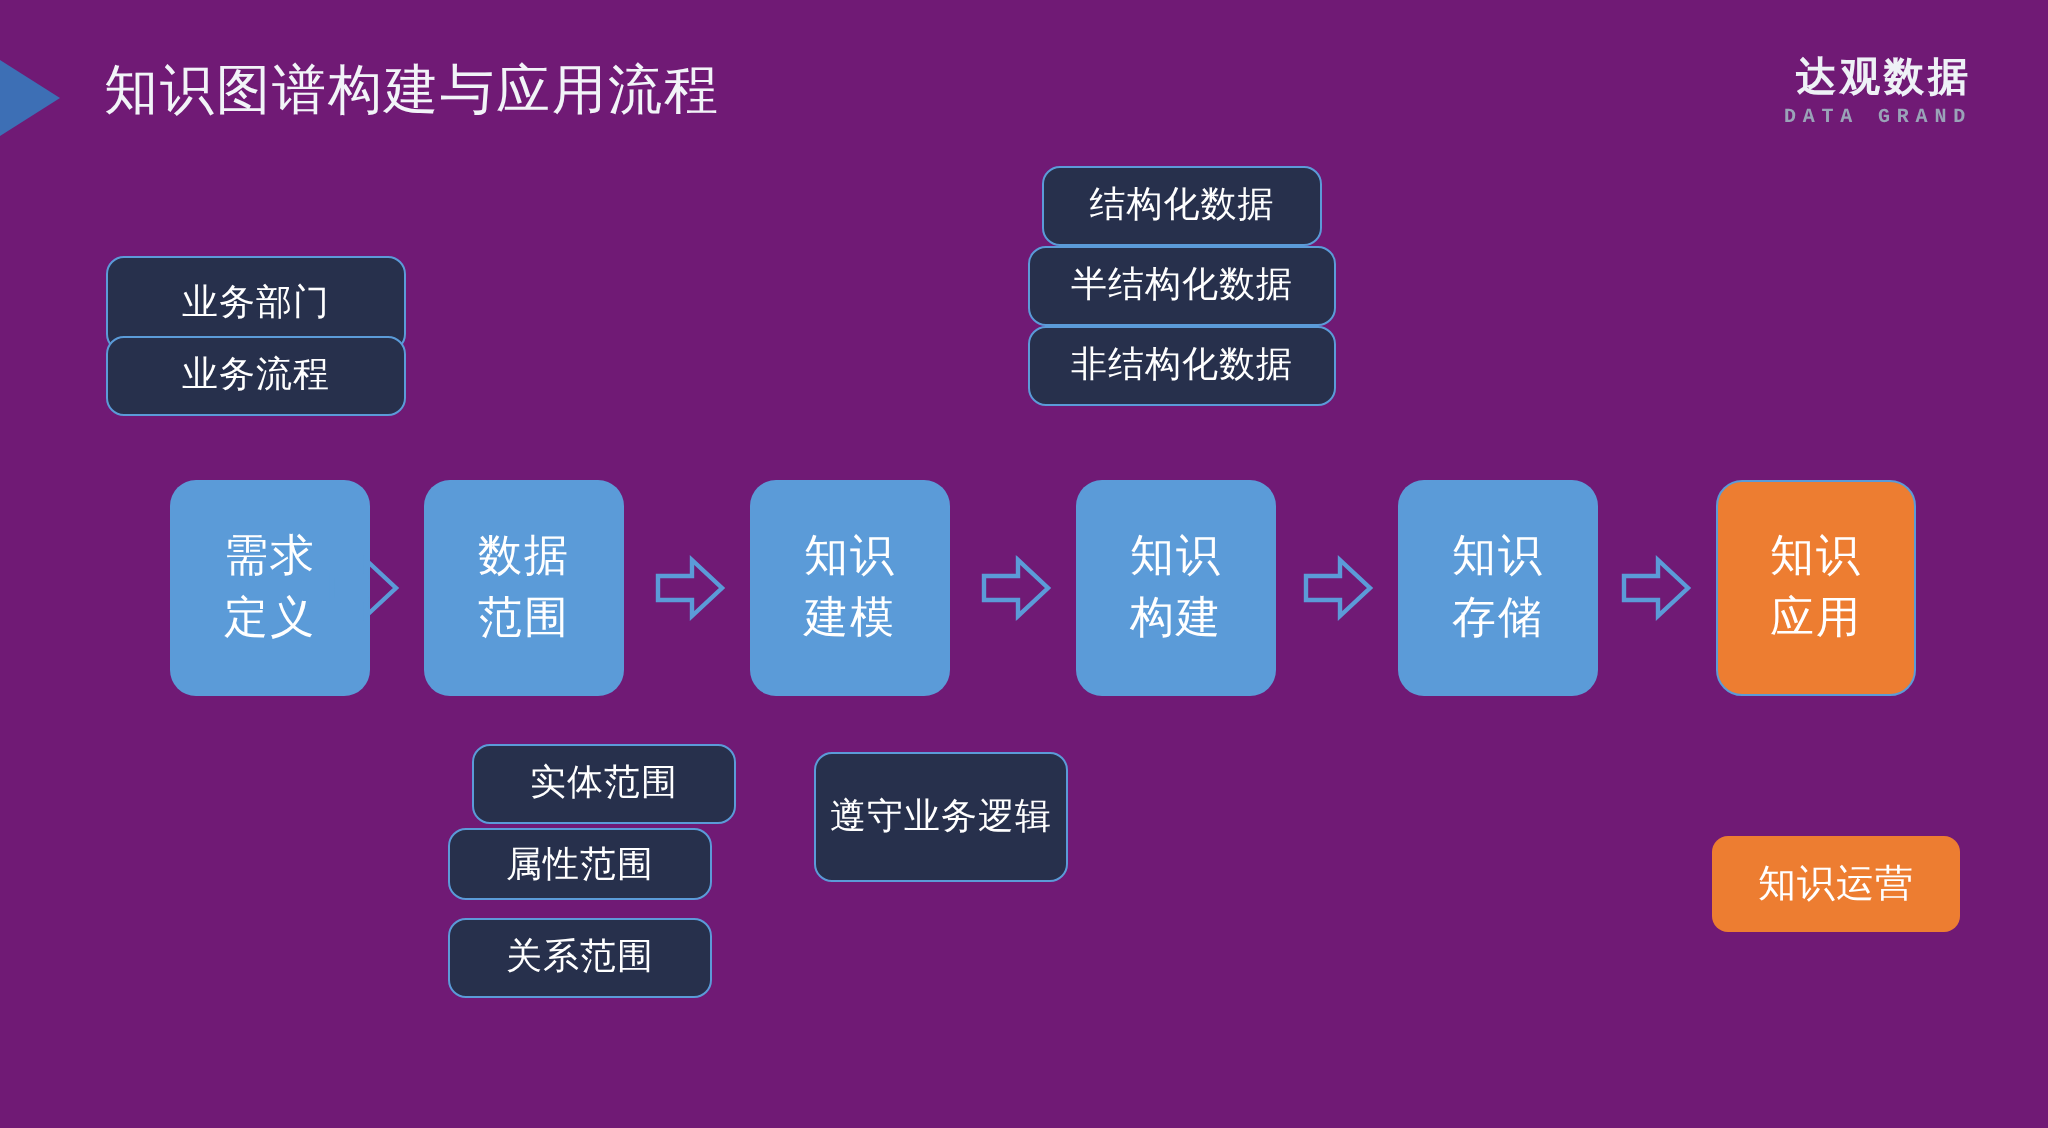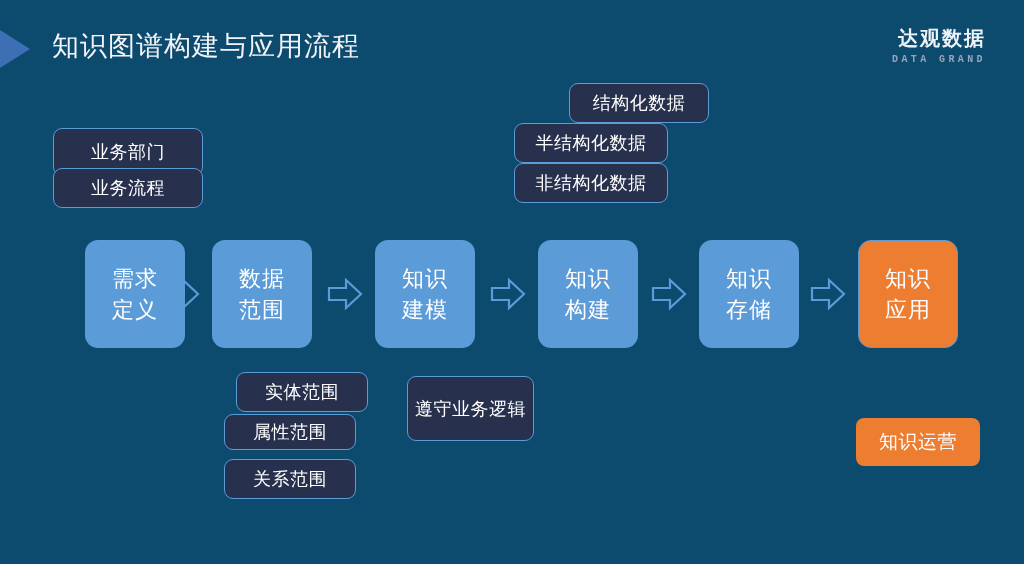--- a/index.html
+++ b/index.html
@@ -12,21 +12,21 @@
     height: 564px;
     position: relative;
     overflow: hidden;
     font-family: "DejaVu Sans", "Liberation Sans", sans-serif;
     color: #ffffff;
   }
 
   .slide {
     position: absolute;
     inset: 0;
-    background: #0c4a6e;
+    background: #701a75;
   }
 
   
   .header-marker {
     position: absolute;
     left: 0px;
     top: 30px;
     width: 0;
     height: 0;
     border-top: 19px solid transparent;
@@ -153,21 +153,21 @@
   <div class="page-title">知识图谱构建与应用流程</div>
 
   <div class="logo">
     <div class="logo-cn">达观数据</div>
     <div class="logo-en">DATA GRAND</div>
   </div>
 
   <div class="ghost" style="left:53px; top:128px; width:150px; height:48px;">业务部门</div>
   <div class="ghost" style="left:53px; top:168px; width:150px; height:40px;">业务流程</div>
 
-  <div class="ghost" style="left:521px; top:83px; width:140px; height:40px;margin-left:48px;">结构化数据</div>
+  <div class="ghost" style="left:521px; top:83px; width:140px; height:40px;">结构化数据</div>
   <div class="ghost" style="left:514px; top:123px; width:154px; height:40px;">半结构化数据</div>
   <div class="ghost" style="left:514px; top:163px; width:154px; height:40px;">非结构化数据</div>
 
   <div class="flow-box blue" style="left:53px;margin-left:32px;">
     <span>需求</span>
     <span>定义</span>
   </div>
   <div class="flow-box blue" style="left:212px;">
     <span>数据</span>
     <span>范围</span>

